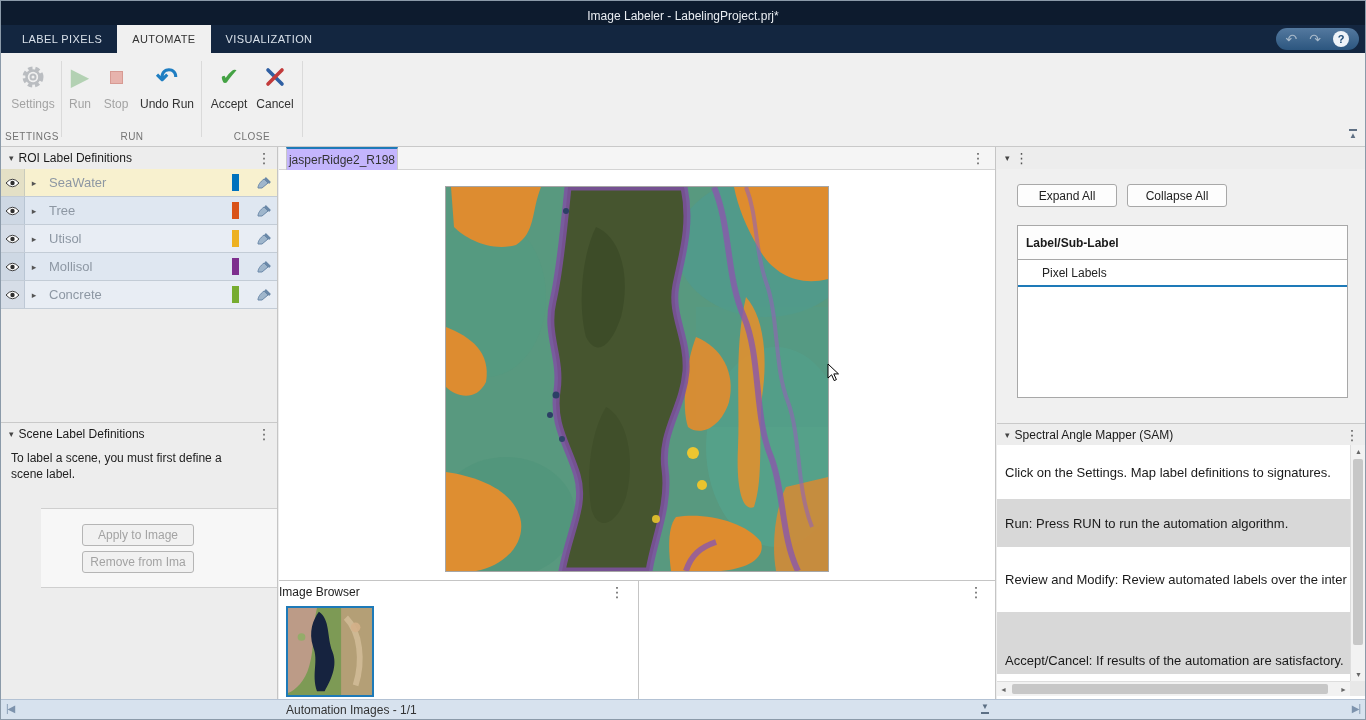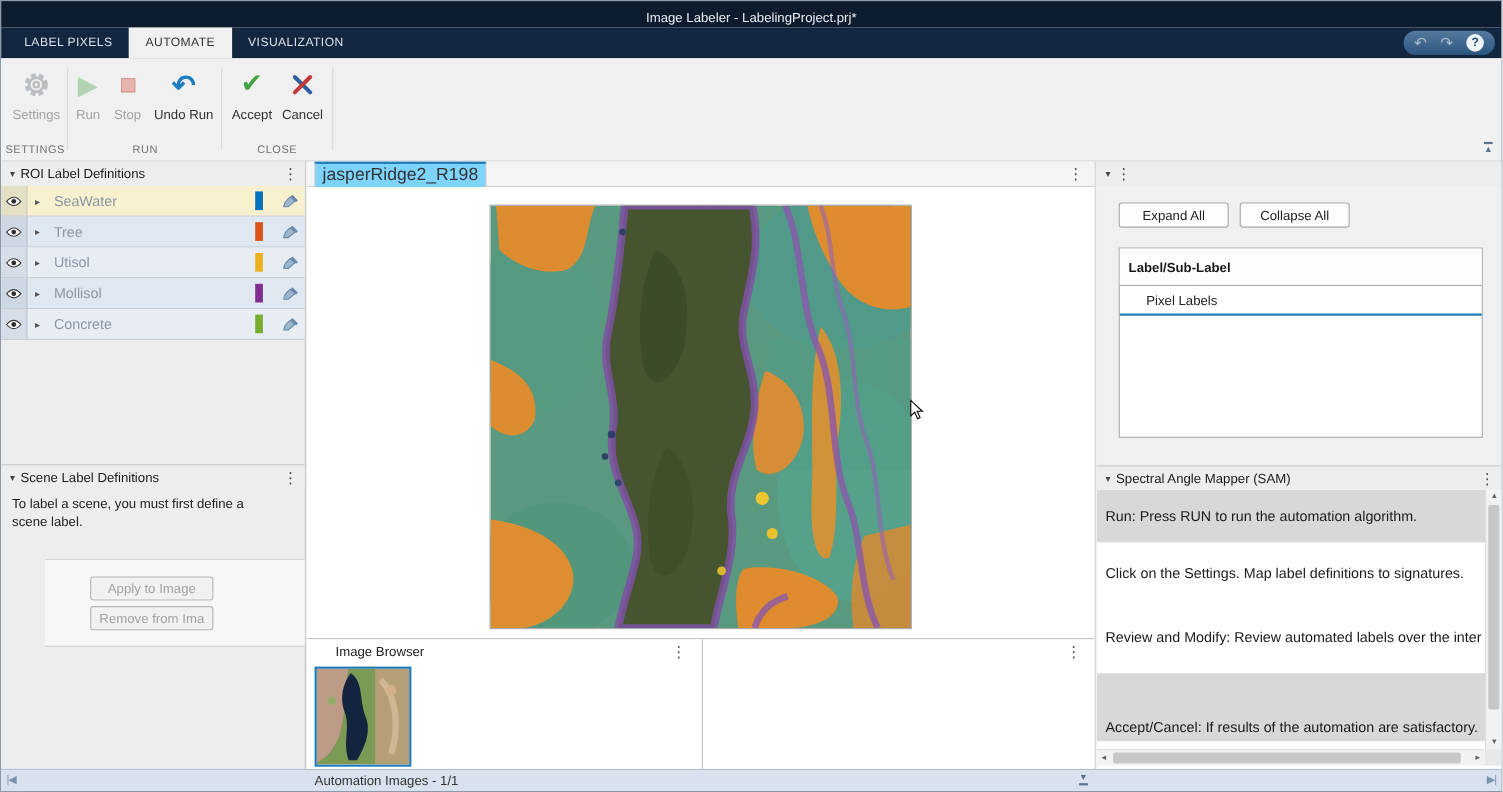--- a/index.html
+++ b/index.html
@@ -75,34 +75,34 @@
                  gap:5px;padding-right:42px;margin-left:40px;}
   .scene-btn{width:112px;height:22px;background:#f1f1f1;border:1px solid #b5b5b5;border-radius:3px;
              color:#a3a3a3;font-size:12px;display:flex;align-items:center;justify-content:center;
              white-space:nowrap;overflow:hidden;}
 
   
   .center-pane{position:absolute;left:278px;top:0;width:717px;height:100%;background:#fff;
                border-right:1px solid #c5c5c5;}
   .doc-tabbar{position:absolute;top:0;left:0;right:0;height:23px;background:#f5f5f5;
               border-bottom:1px solid #d4d4d4;}
-  .doc-tab{position:absolute;left:7px;top:0;height:23px;width:156px;background:#7dd3fc;
+  .doc-tab{position:absolute;left:7px;top:0;height:23px;width:112px;background:#c4b5fd;
            border-left:1px solid #c8c8c8;border-right:1px solid #c8c8c8;border-top:2px solid #1e7ab8;
-           display:flex;align-items:center;justify-content:center;font-size:16px;color:#333;}
+           display:flex;align-items:center;justify-content:center;font-size:12px;color:#333;}
   .doc-kebab{position:absolute;right:10px;top:3px;color:#555;font-size:14px;}
   .canvas{position:absolute;top:23px;left:0;right:0;height:410px;background:#fff;}
   .main-image{position:absolute;left:167px;top:17px;width:382px;height:384px;outline:1px solid rgba(0,0,0,.35);}
   .cursor{position:absolute;left:548px;top:193px;}
   .browser-strip{position:absolute;top:433px;left:0;right:0;bottom:0;border-top:1px solid #c5c5c5;
                  display:flex;background:#fff;}
   .strip-half{position:relative;height:100%;}
   .strip-half.ib{width:360px;border-right:1px solid #c5c5c5;}
   .strip-half.vs{flex:1;}
   .strip-header{height:21px;display:flex;align-items:center;font-size:12px;color:#222;
-                padding-left:26px;}
+                }
   .strip-kebab{position:absolute;top:3px;color:#555;font-size:14px;}
   .ib .strip-kebab{right:14px;} .vs .strip-kebab{right:12px;}
   .thumb{position:absolute;left:7px;top:25px;width:88px;height:91px;border:2px solid #2f6fbe;}
 
   
   .right-pane{position:absolute;left:996px;top:0;right:0;height:100%;background:#ededed;}
   .vl-body{position:absolute;top:22px;left:0;right:0;height:254px;background:#f0f0f0;}
   .vl-btn{position:absolute;top:15px;width:100px;height:23px;background:#fdfdfd;border:1px solid #a8a8a8;
           border-radius:3px;font-size:12px;color:#222;display:flex;align-items:center;justify-content:center;}
   .vl-expand{left:20px;} .vl-collapse{left:130px;}
@@ -403,22 +403,22 @@
         </div>
       </div>
 
       <div class="panel-header sam-header">
         <span class="ph-caret">▾</span>
         <span class="ph-title">Spectral Angle Mapper (SAM)</span>
         <span class="ph-kebab">⋮</span>
       </div>
       <div class="sam-body">
         <div class="sam-rows">
+          <div class="sam-row sr1">Click on the Settings. Map label definitions to signatures.</div>
           <div class="sam-row sr2">Run: Press RUN to run the automation algorithm.</div>
-          <div class="sam-row sr1">Click on the Settings. Map label definitions to signatures.</div>
           <div class="sam-row sr3">Review and Modify: Review automated labels over the inter</div>
           <div class="sam-row sr4">Accept/Cancel: If results of the automation are satisfactory.</div>
         </div>
         <div class="vscroll">
           <span class="sb-arrow sa-up">▲</span>
           <div class="v-thumb"></div>
           <span class="sb-arrow sa-down">▼</span>
         </div>
         <div class="hscroll">
           <span class="sb-arrow sa-left">◄</span>

